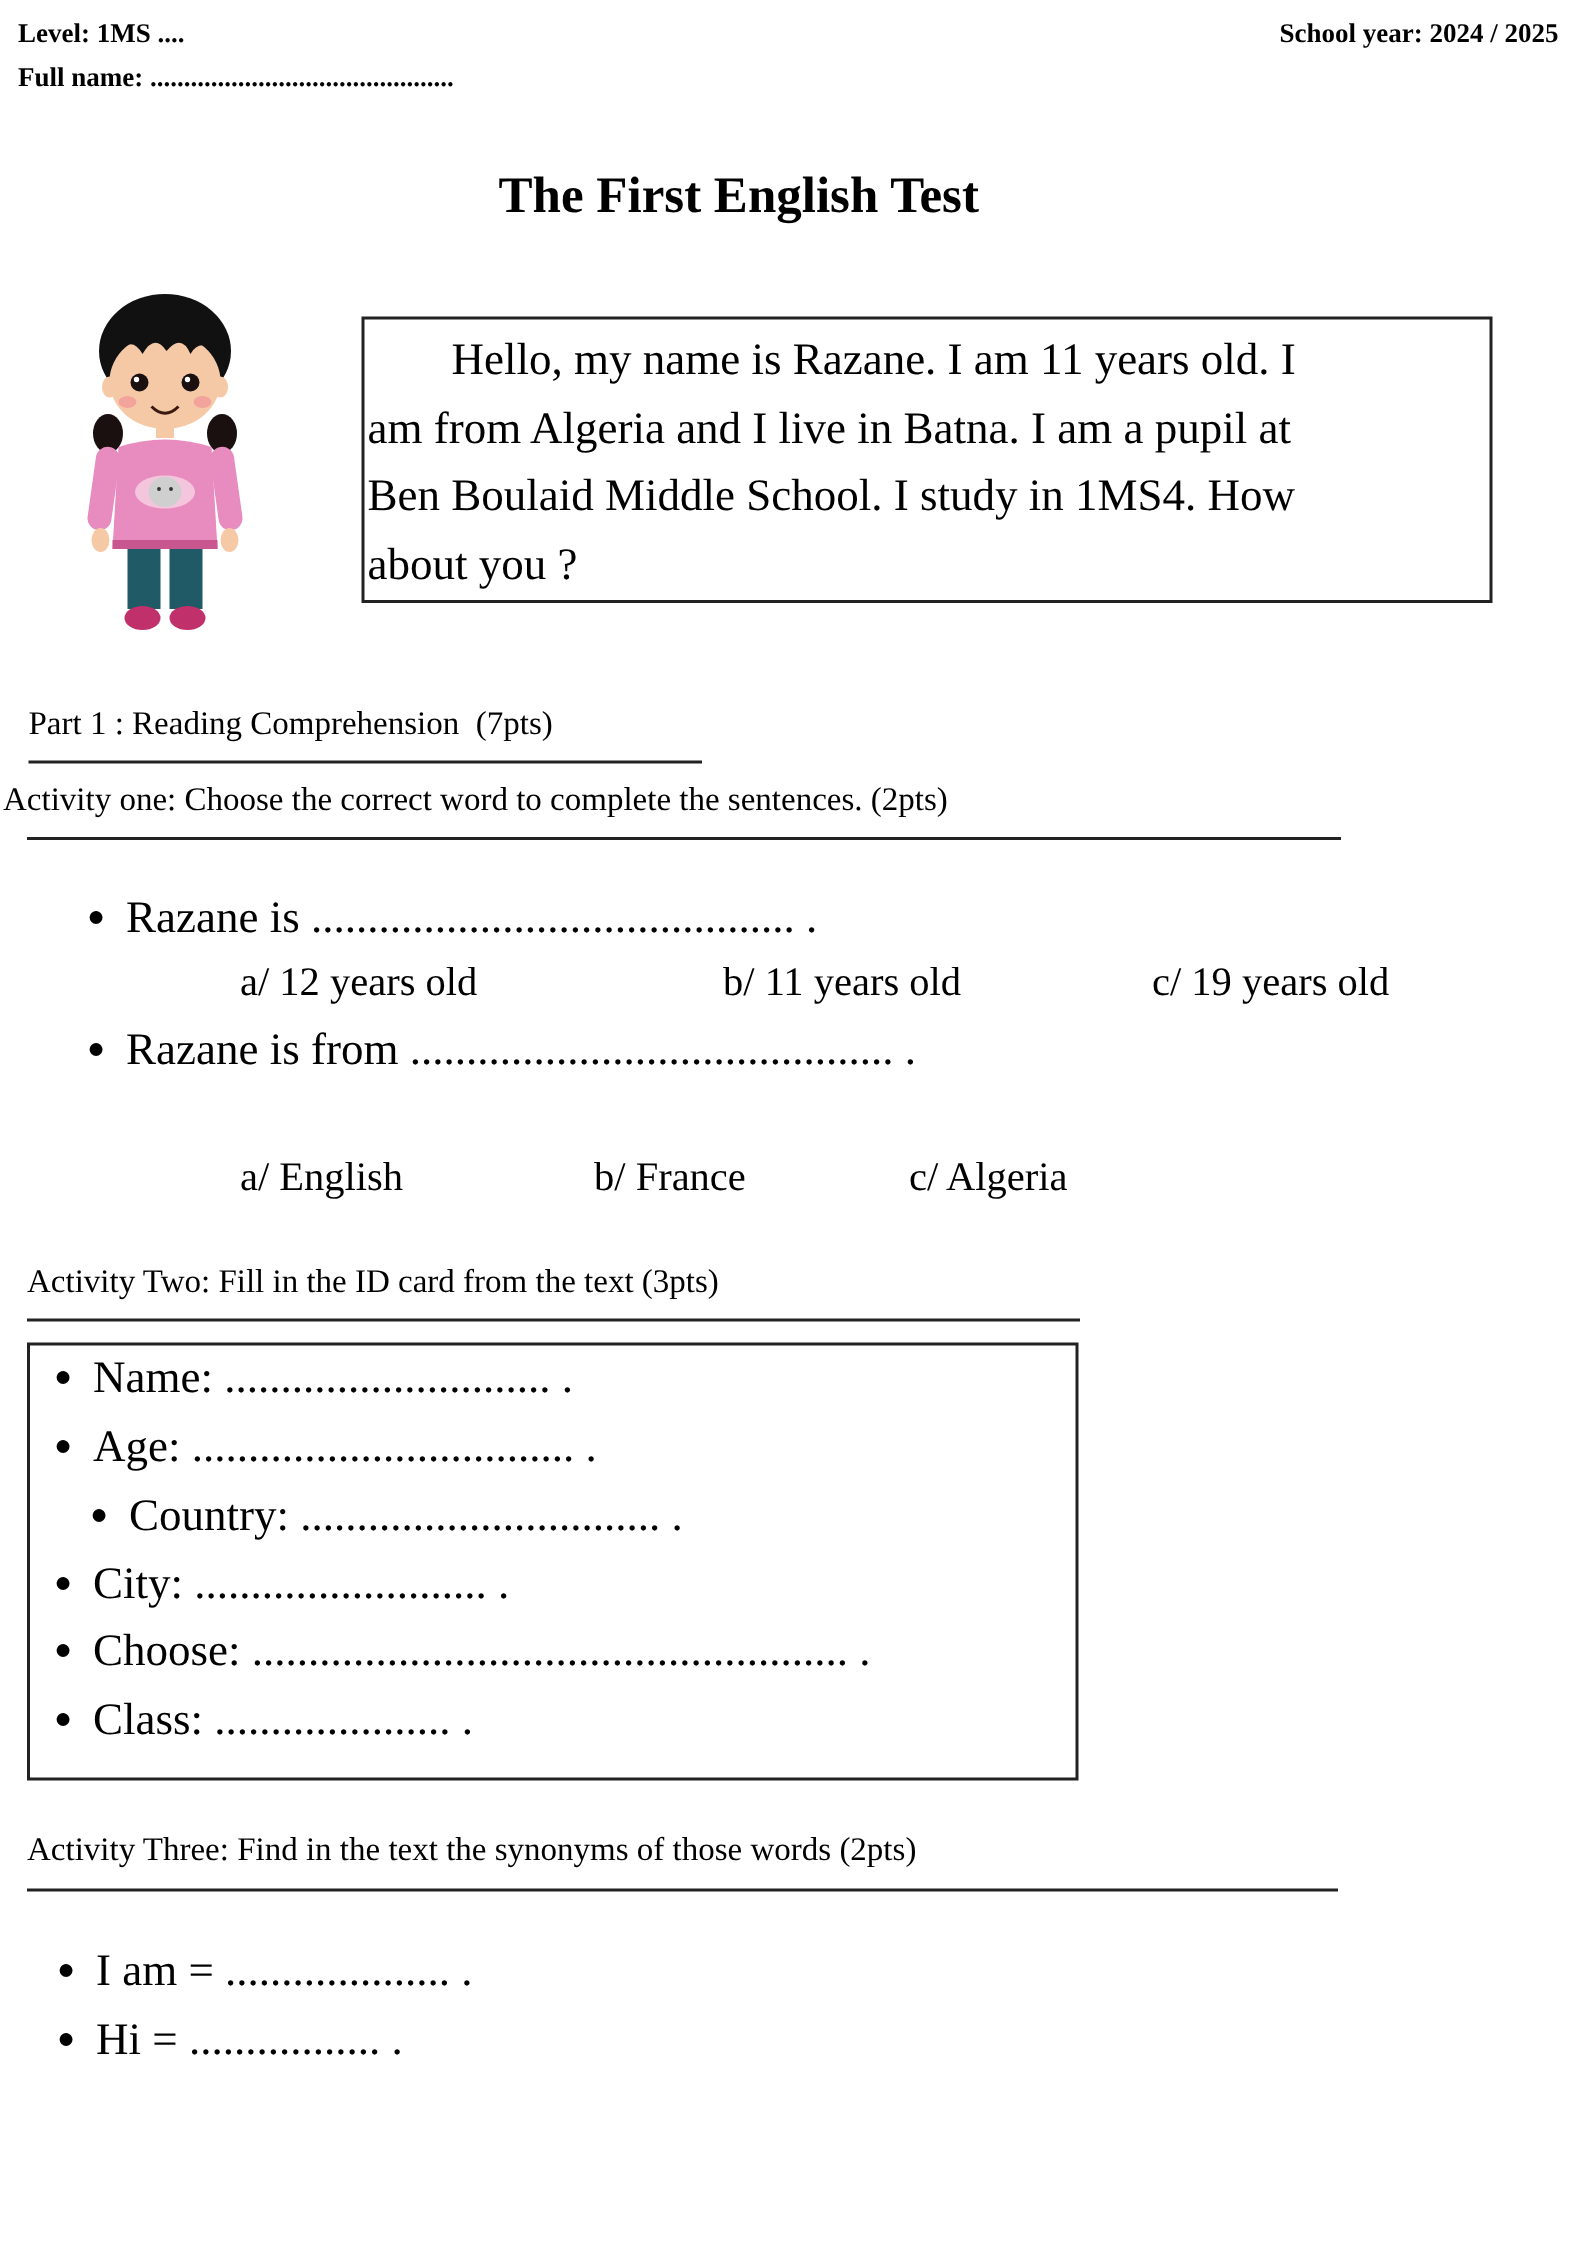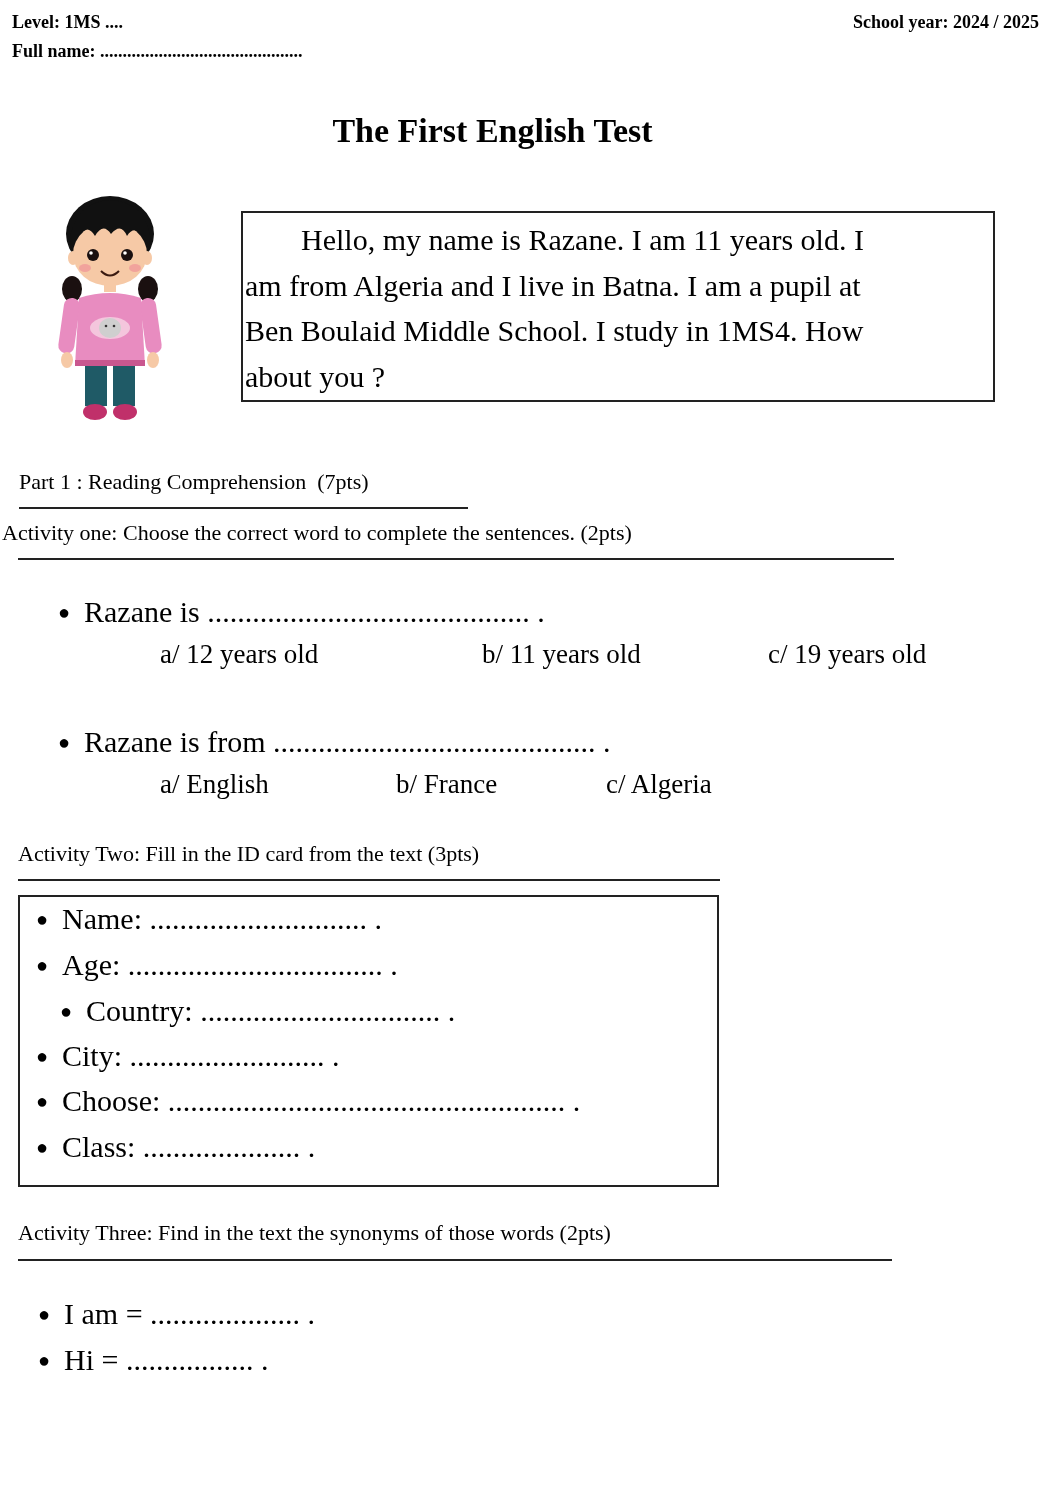--- a/index.html
+++ b/index.html
@@ -87,21 +87,21 @@
 <div class="abs section-h" style="left:2px; top:520px;">Activity one: Choose the correct word to complete the sentences. (2pts)</div>
 <div class="abs uline" style="left:18px; top:558px; width:876px;"></div>
 
 <div class="abs bullet-line" style="left:58px; top:595px;">
   <span class="dot">●</span><span>Razane is ........................................... .</span>
 </div>
 <div class="abs opt" style="left:160px; top:639px;">a/ 12 years old</div>
 <div class="abs opt" style="left:482px; top:639px;">b/ 11 years old</div>
 <div class="abs opt" style="left:768px; top:639px;">c/ 19 years old</div>
 
-<div class="abs bullet-line" style="left:58px; top:725px;">
+<div class="abs bullet-line" style="left:58px; top:683px;">
   <span class="dot">●</span><span>Razane is from ........................................... .</span>
 </div>
 <div class="abs opt" style="left:160px; top:769px;">a/ English</div>
 <div class="abs opt" style="left:396px; top:769px;">b/ France</div>
 <div class="abs opt" style="left:606px; top:769px;">c/ Algeria</div>
 
 <div class="abs section-h" style="left:18px; top:841px;text-align:right;">Activity Two: Fill in the ID card from the text (3pts)</div>
 <div class="abs uline" style="left:18px; top:879px; width:702px;"></div>
 
 <div class="abs idcard"></div>

